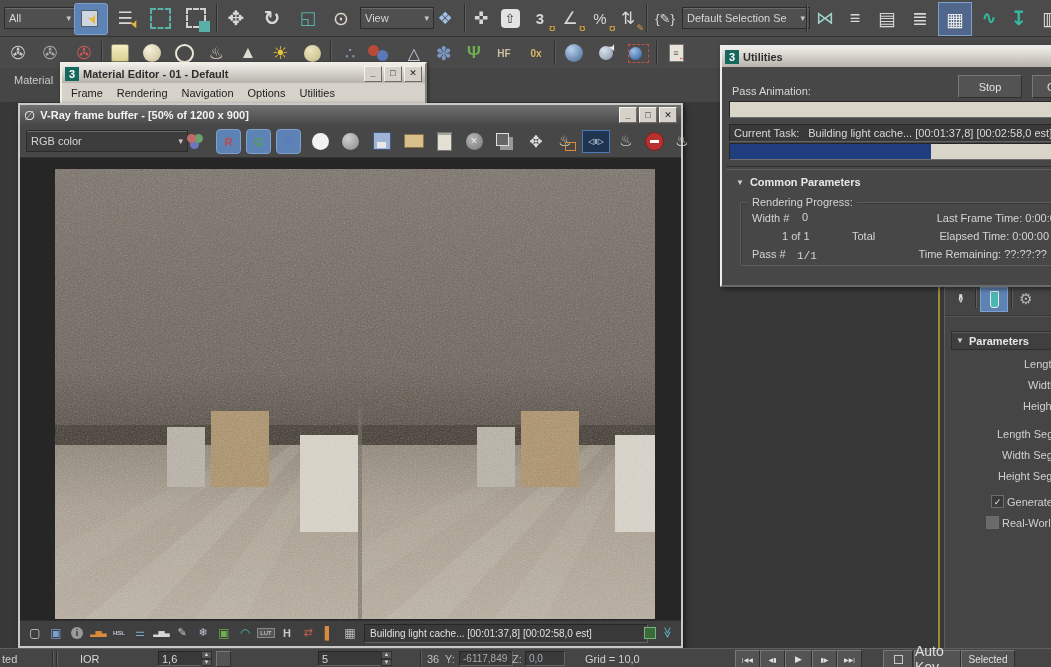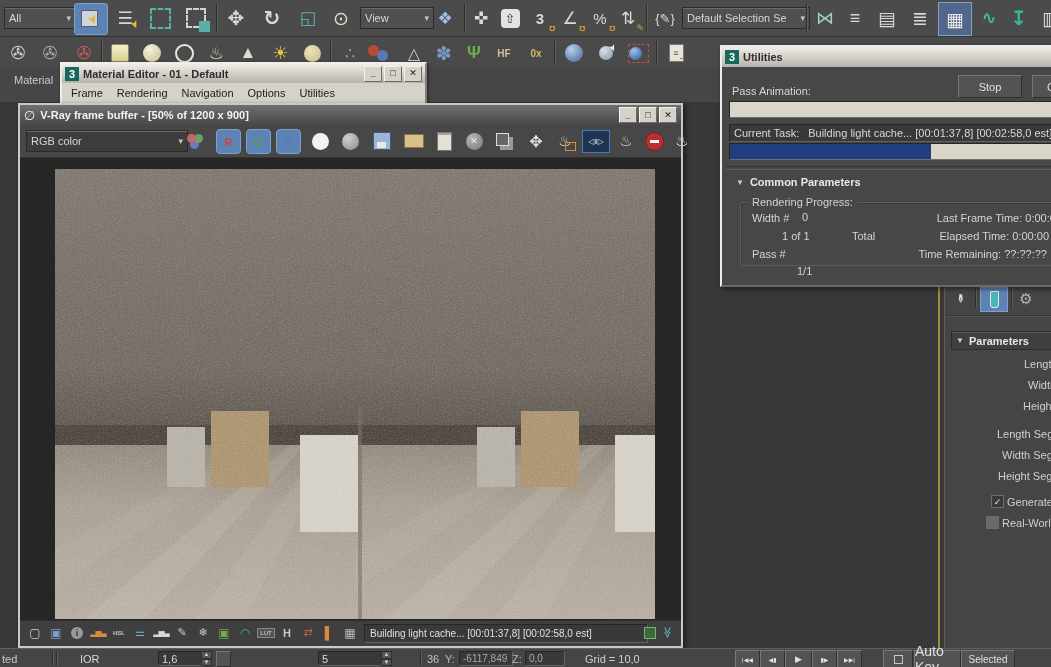--- a/index.html
+++ b/index.html
@@ -525,21 +525,21 @@
     </div>
 
     <div class="a" style="left:18px;top:155px;width:318px;height:62px;border:1px solid #5c5c5c;border-radius:2px;box-shadow:inset 1px 1px 0 #3a3a3a;"></div>
     <div class="a" style="left:26px;top:149px;background:#474747;padding:0 4px;color:#d4d4d4;">Rendering Progress:</div>
 
     <div class="a" style="left:30px;top:165px;color:#d4d4d4;">Width #</div>
     <div class="a" style="left:80px;top:164px;color:#d4d4d4;">0</div>
     <div class="a" style="left:60px;top:183px;color:#d4d4d4;">1 of 1</div>
     <div class="a" style="left:130px;top:183px;color:#d4d4d4;">Total</div>
     <div class="a" style="left:30px;top:201px;color:#d4d4d4;">Pass #</div>
-    <div class="a" style="left:75px;top:218px;color:#d4d4d4;">1/1</div>
+    <div class="a" style="left:75px;top:203px;color:#d4d4d4;font-family:Liberation Mono, monospace;">1/1</div>
 
     <div class="a flex" style="right:0;top:165px;color:#d4d4d4;">
       <span>Last Frame Time:</span>&nbsp;<span>0:00:00</span>
     </div>
     <div class="a flex" style="right:13px;top:183px;color:#d4d4d4;">
       <span>Elapsed Time:</span>&nbsp;<span>0:00:00</span>
     </div>
     <div class="a flex" style="right:15px;top:201px;color:#d4d4d4;">
       <span>Time Remaining:</span>&nbsp;<span>??:??:??</span>
     </div>

